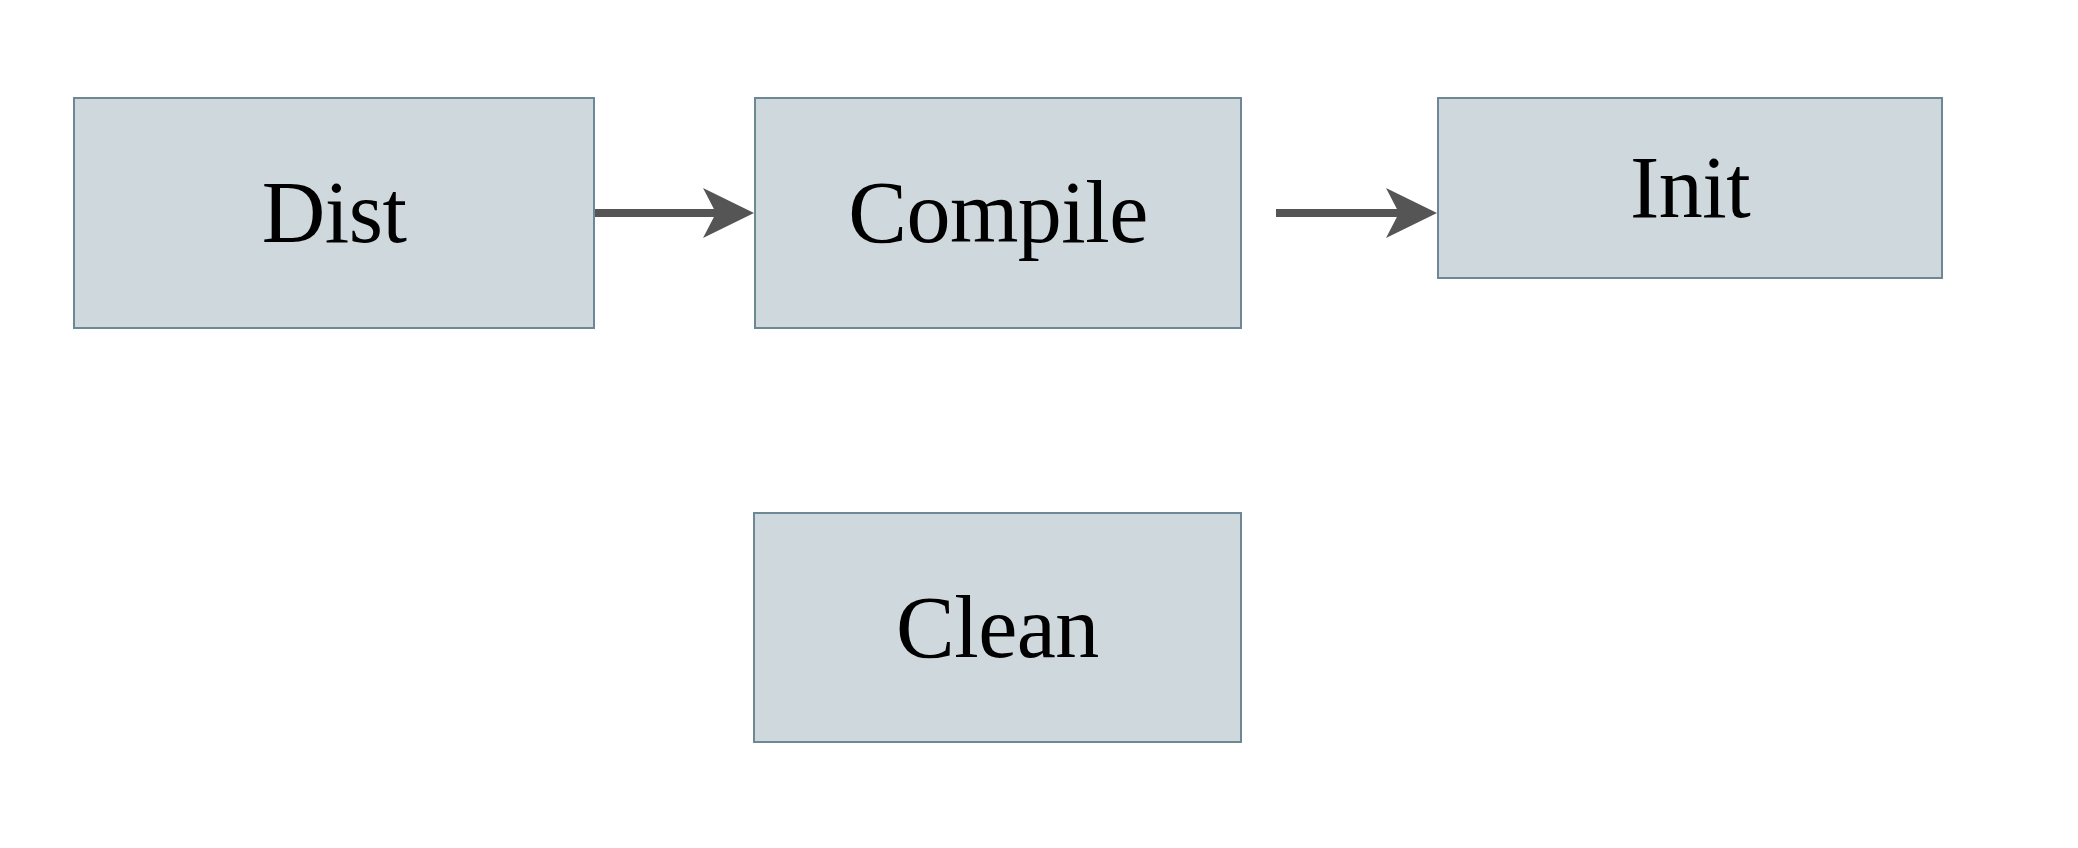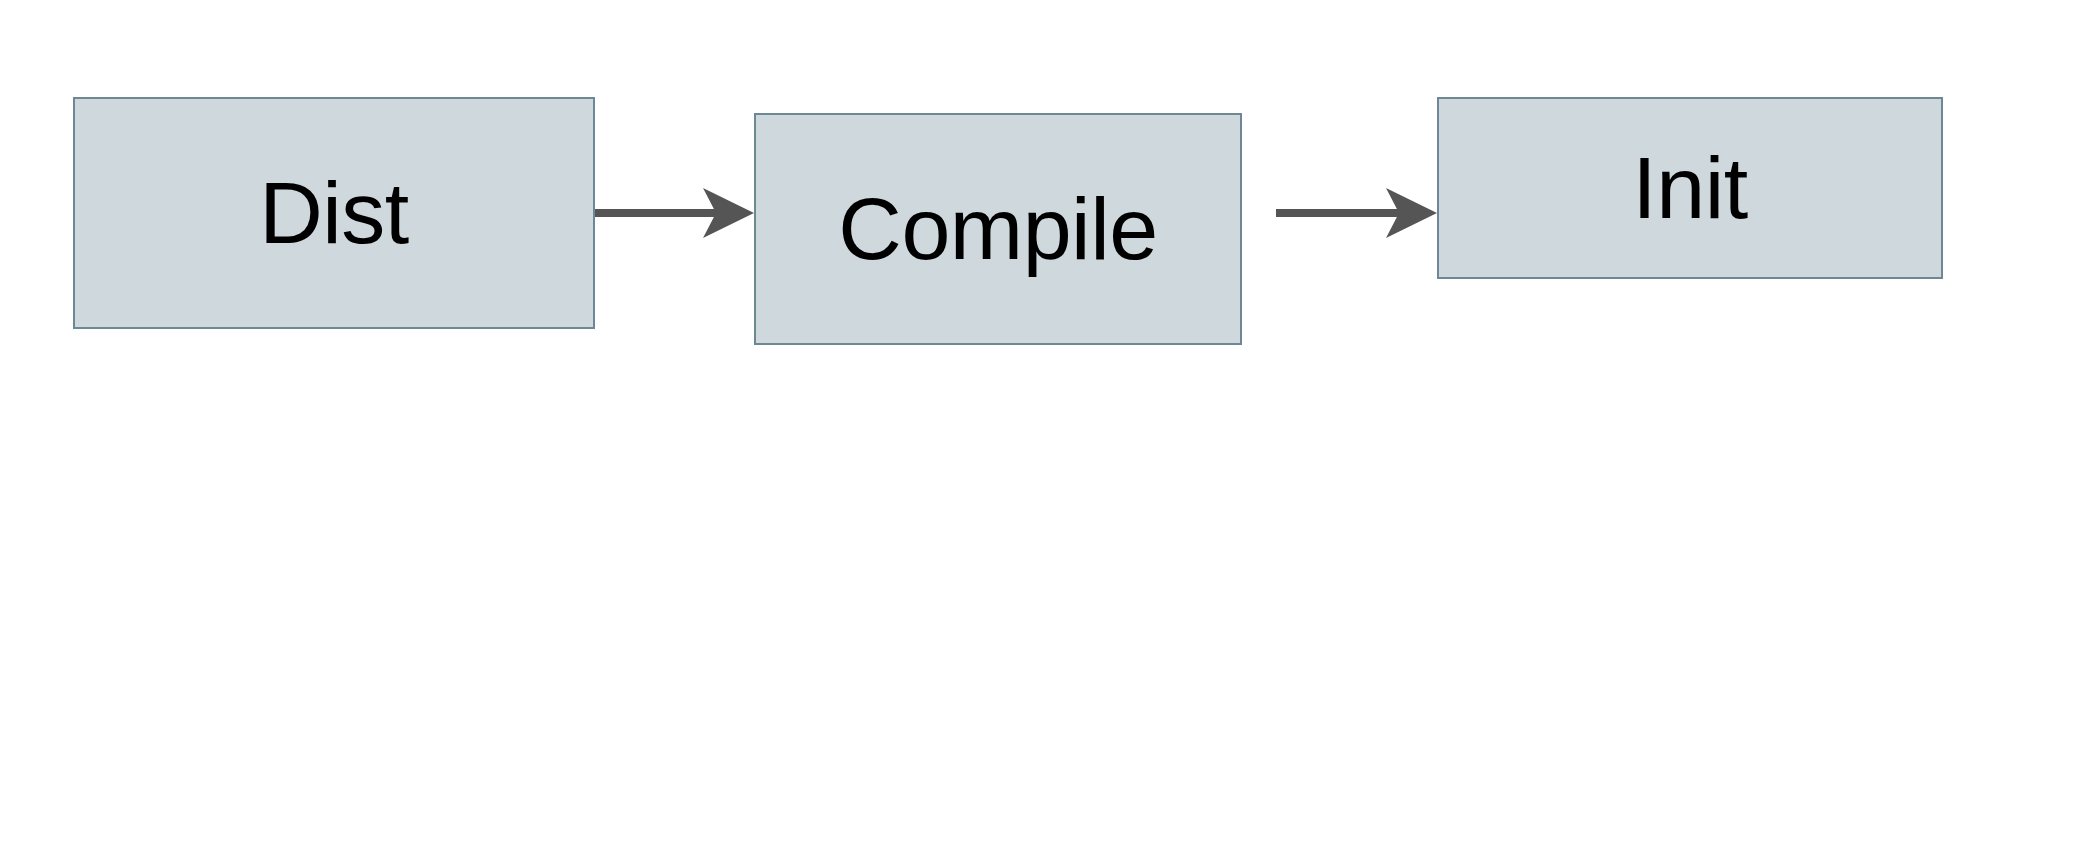--- a/index.html
+++ b/index.html
@@ -21,21 +21,21 @@
   .node {
     position: absolute;
     box-sizing: border-box;
     background: #cfd8dc;
     border: 2px solid #6e8795;
     display: flex;
     align-items: center;
     justify-content: center;
   }
   .node-label {
-    font-family: Liberation Sans, sans-serif;
+    font-family: Liberation Serif, serif;
     font-size: 88px;
     font-weight: 400;
     line-height: 1;
     color: #000000;
     letter-spacing: -0.5px;
     white-space: nowrap;
     user-select: none;
   }
   .edge-layer {
     position: absolute;
@@ -68,22 +68,25 @@
     <g>
       <line class="edge-line" x1="1276" y1="213" x2="1405" y2="213"></line>
       <path class="edge-head" d="M 1437 213 L 1386 188 L 1399 213 L 1386 238 Z"></path>
     </g>
   </svg>
 
   <div class="node" style="left:73px; top:97px; width:522px; height:232px;">
     <span class="node-label">Dist</span>
   </div>
 
-  <div class="node" style="left:754px; top:97px; width:488px; height:232px;margin-top:16px;">
+  <div class="node" style="left:754px; top:97px; width:488px; height:232px;">
     <span class="node-label">Compile</span>
   </div>
 
   <div class="node" style="left:1437px; top:97px; width:506px; height:182px;">
     <span class="node-label">Init</span>
   </div>
 
+  <div class="node" style="left:753px; top:512px; width:489px; height:231px;">
+    <span class="node-label">Clean</span>
+  </div>
 
 </div>
 
 </body></html>

